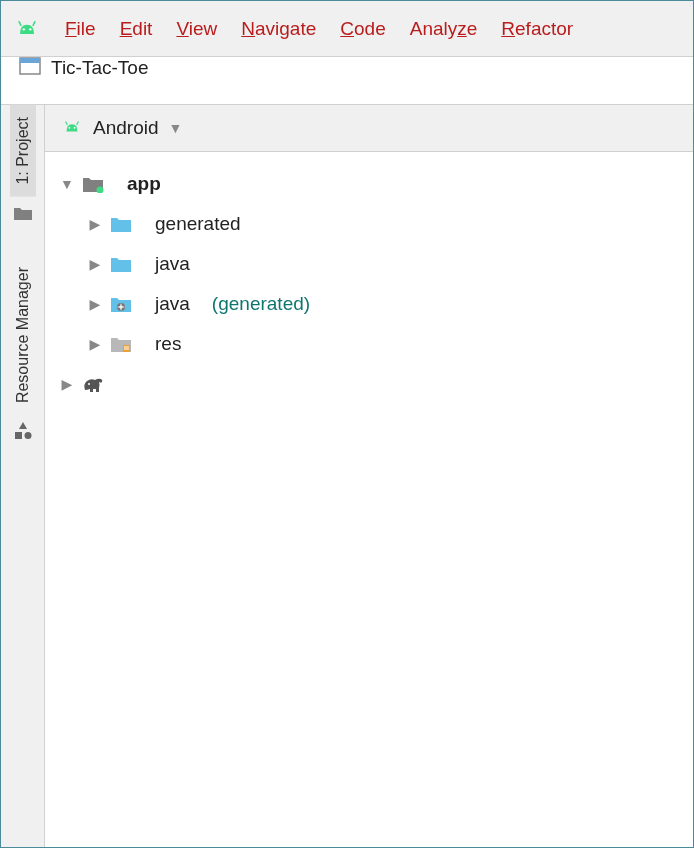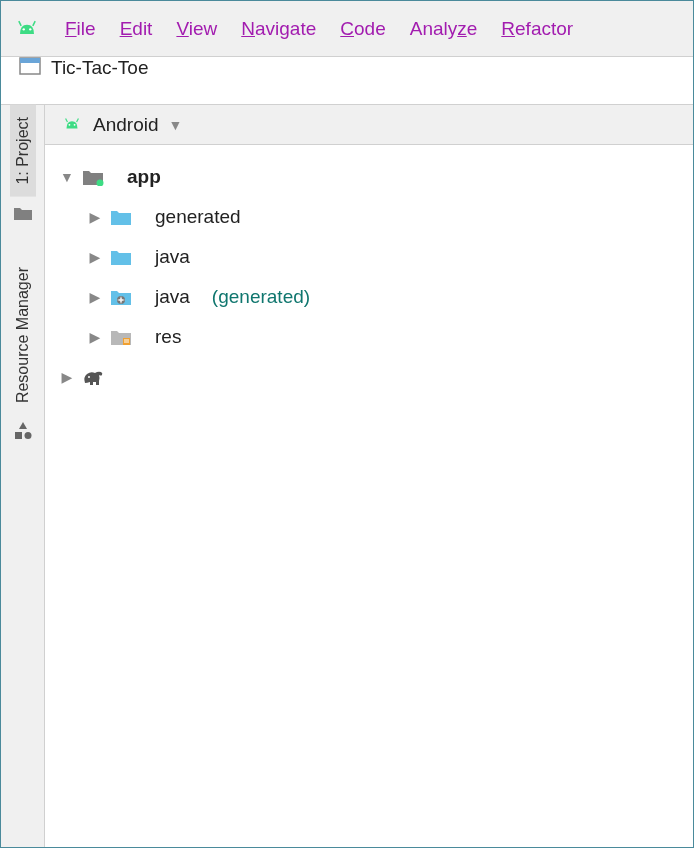--- a/index.html
+++ b/index.html
@@ -1,35 +1,35 @@
 <!DOCTYPE html>
 <html><head>
 <meta charset="utf-8">
 <style>
 * { margin: 0; padding: 0; box-sizing: border-box; font-family: "Segoe UI", Arial, sans-serif; }
 body { width: 694px; height: 848px; background: #fff; border: 1px solid #4a8a9b; overflow: hidden; }
 
 .menubar { height: 56px; background: #f0f0f0; border-bottom: 1px solid #d0d0d0; display: flex; align-items: center; padding: 0 12px; gap: 24px; }
 .android-logo { width: 28px; height: 20px; }
-.menu-item { font-size: 19px; color: #a21caf; cursor: pointer; }
+.menu-item { font-size: 19px; color: #b91c1c; cursor: pointer; }
 .menu-item .u { text-decoration: underline; }
 
 .breadcrumb-bar { height: 48px; background: #fff; border-bottom: 1px solid #d0d0d0; display: flex; align-items: flex-start; padding: 0 18px; gap: 10px; }
 .window-icon { width: 22px; height: 18px; }
 .breadcrumb-text { font-size: 19px; color: #222; }
 
 .main-area { display: flex; height: calc(100% - 104px); }
 
 .left-rail { width: 44px; background: #f0f0f0; border-right: 1px solid #d0d0d0; display: flex; flex-direction: column; align-items: center; }
 .rail-tab { writing-mode: vertical-rl; transform: rotate(180deg); font-size: 16px; color: #333; padding: 12px 4px; cursor: pointer; display: flex; align-items: center; gap: 6px; }
 .rail-tab.active { background: #dcdcdc; }
 .rail-icon-below { width: 20px; height: 20px; margin-top: 6px; }
 
 .content { flex: 1; display: flex; flex-direction: column; }
-.view-header { height: 40px; background: #f0f0f0; border-bottom: 1px solid #d0d0d0; display: flex; align-items: center; padding: 0 16px; gap: 10px; }
+.view-header { height: 47px; background: #f0f0f0; border-bottom: 1px solid #d0d0d0; display: flex; align-items: center; padding: 0 16px; gap: 10px; }
 .view-label { font-size: 19px; color: #222; }
 .dropdown-arrow { color: #888; font-size: 14px; }
 
 .tree { padding: 12px 0; font-size: 19px; color: #222; }
 .tree-row { display: flex; align-items: center; height: 40px; padding-left: 14px; gap: 6px; cursor: pointer; }
 .tree-row .arrow { width: 16px; color: #888; font-size: 14px; display: inline-flex; justify-content: center; }
 .tree-row .icon { width: 24px; height: 20px; display: inline-flex; align-items: center; justify-content: center; }
 .tree-row.indent-1 { padding-left: 42px; }
 .tree-row .label { margin-left: 16px; }
 .tree-row .label.bold { font-weight: 700; }

